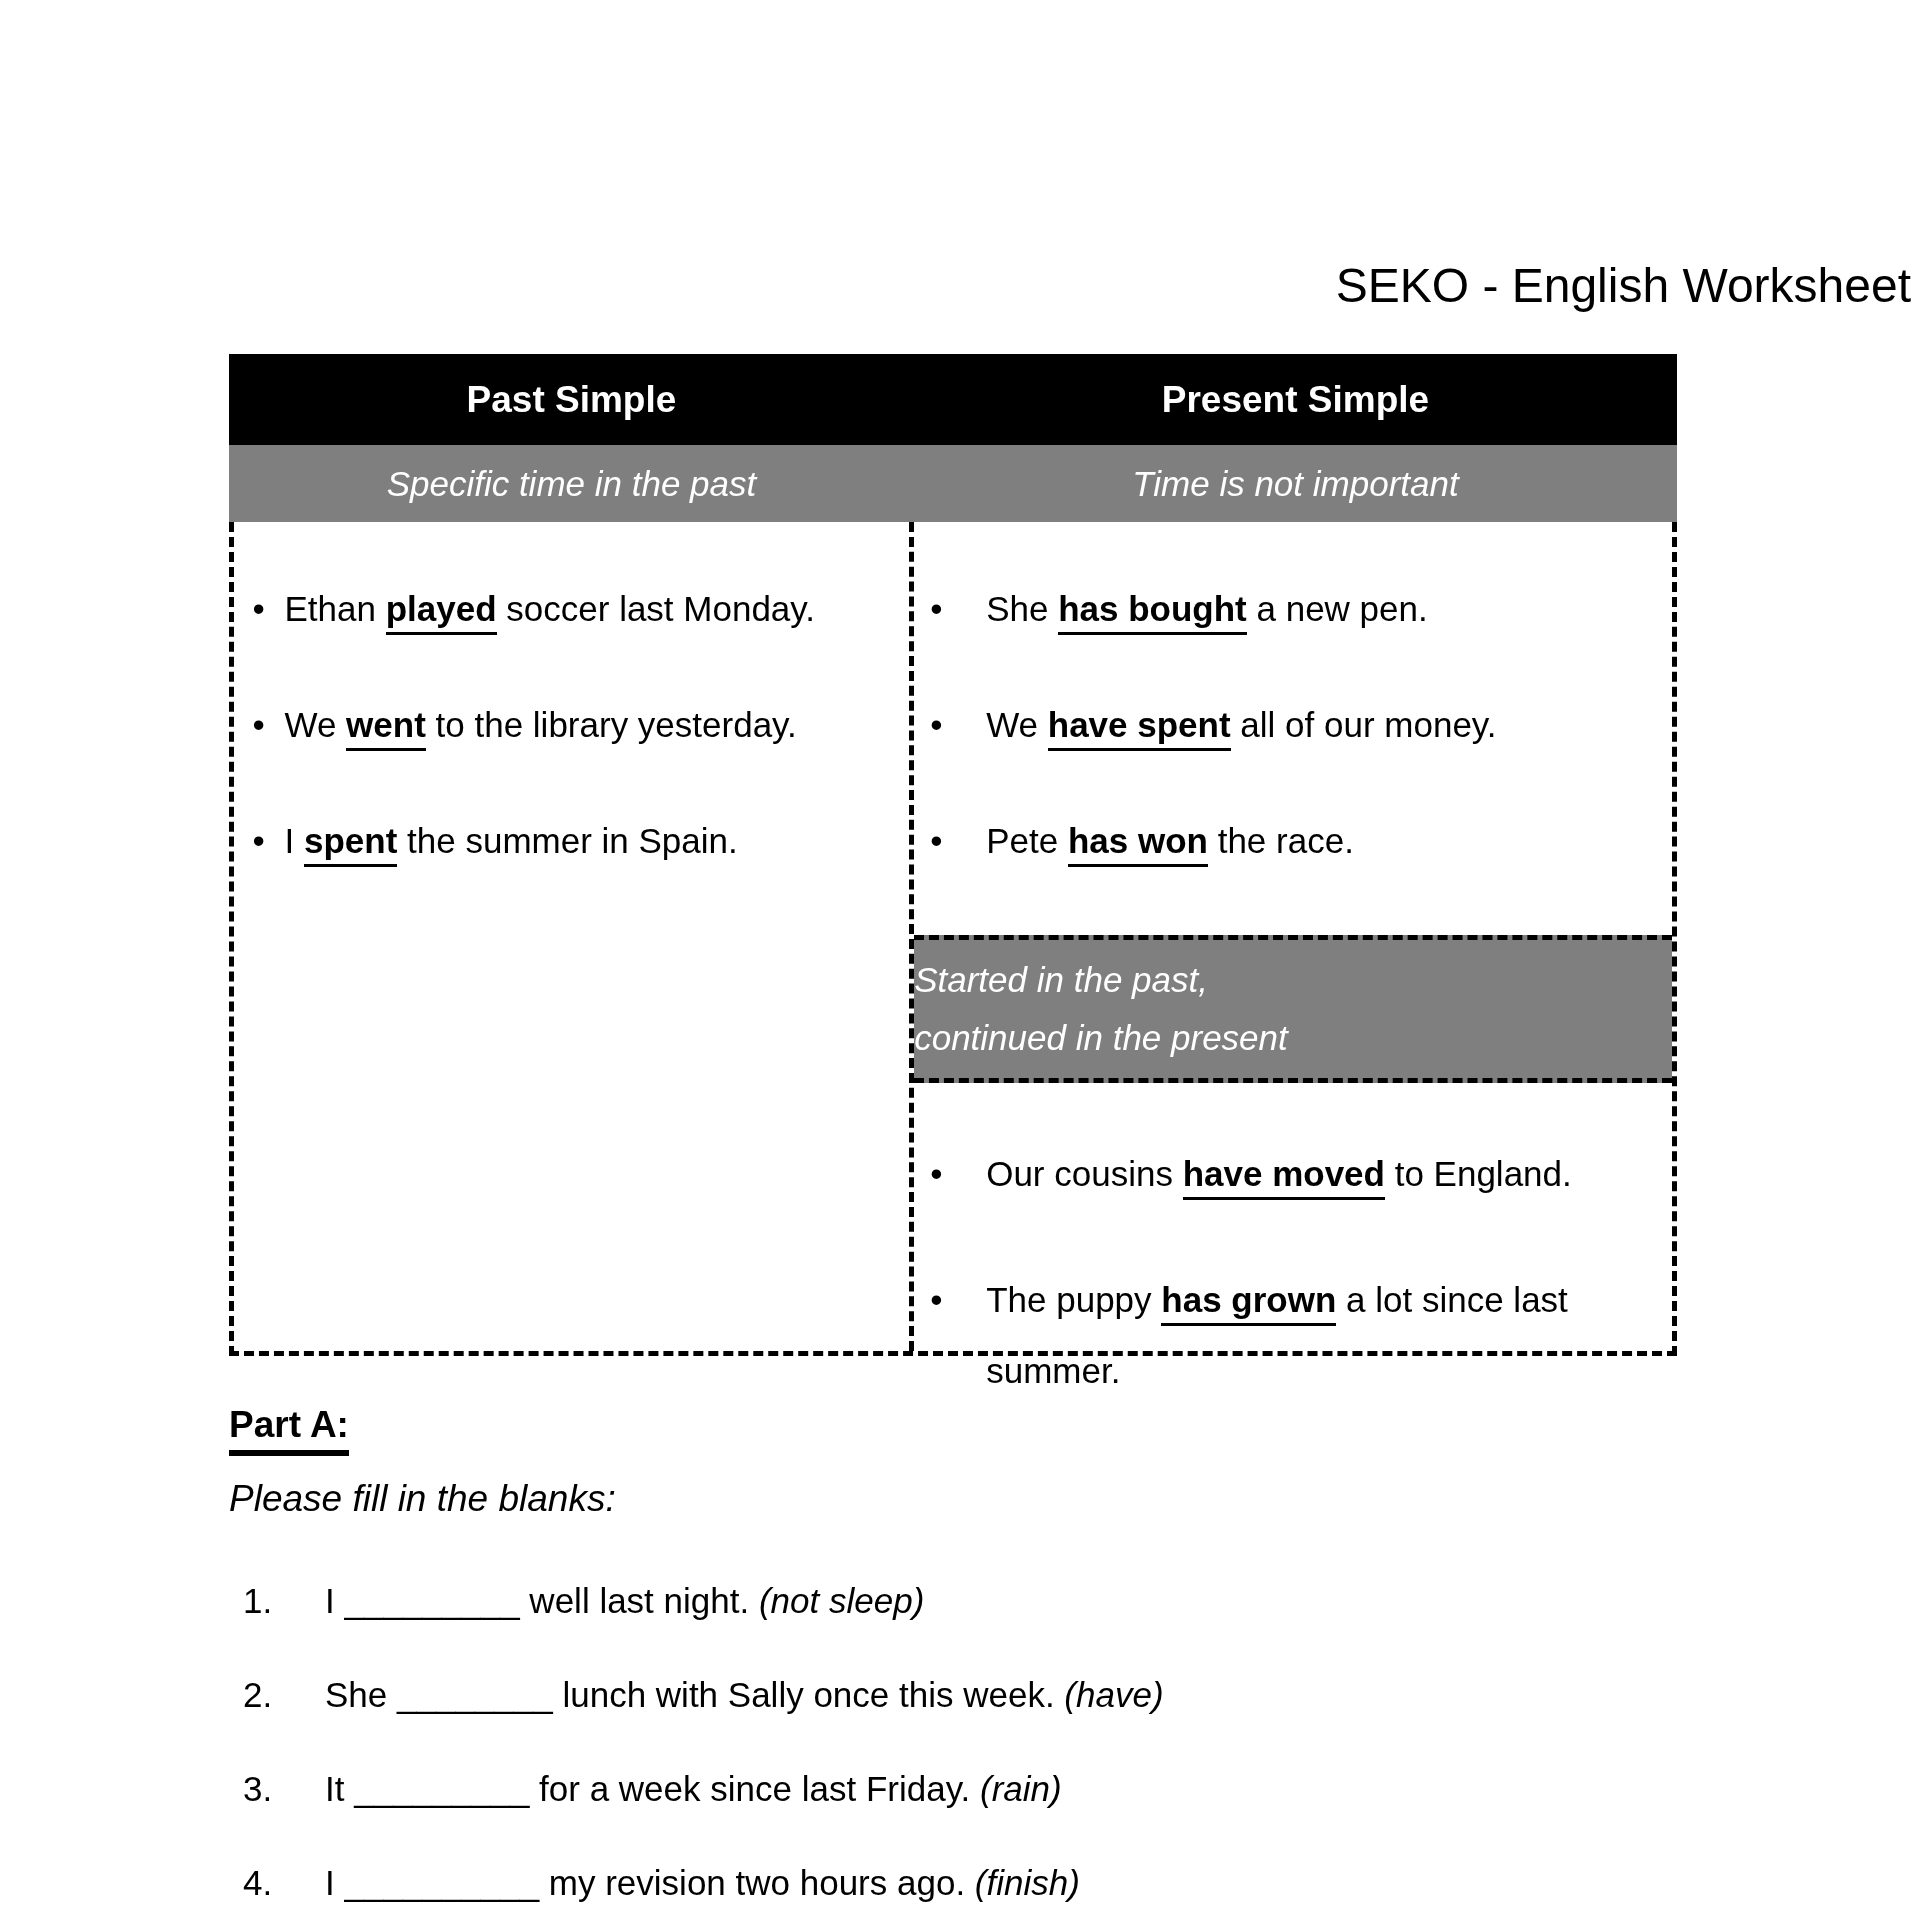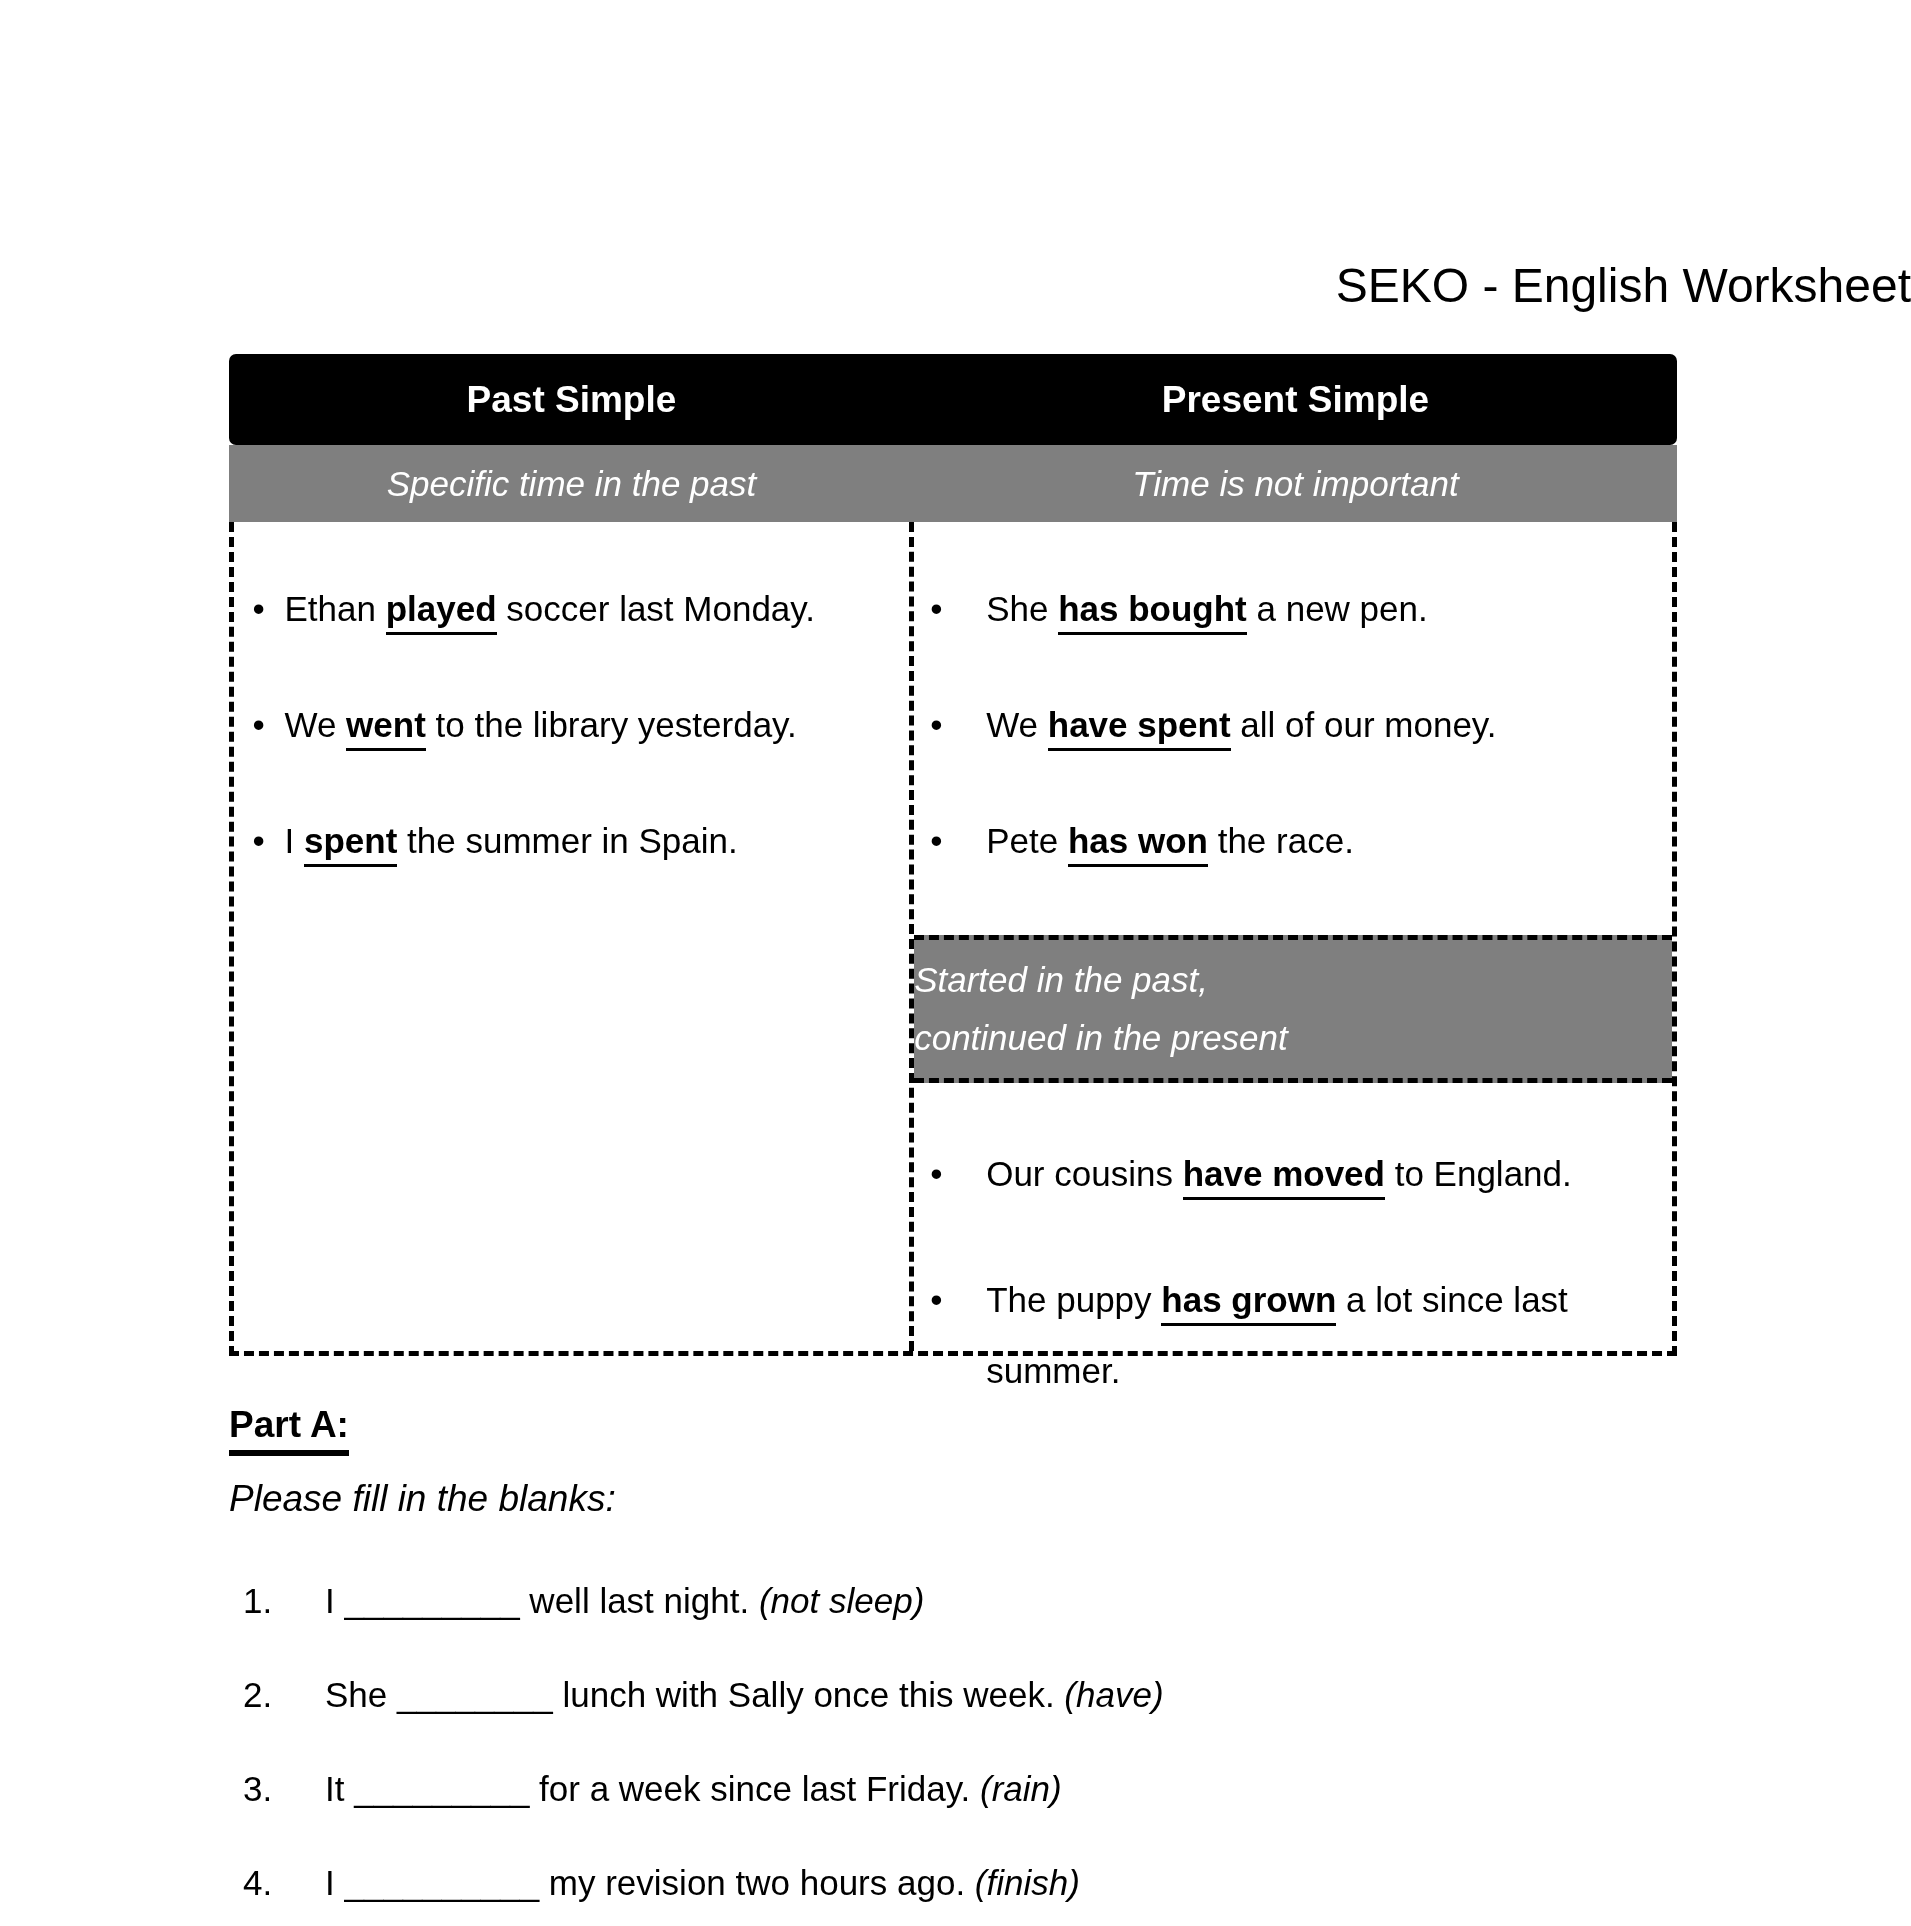--- a/index.html
+++ b/index.html
@@ -8,21 +8,21 @@
     color:#000; font-family:"Liberation Sans", sans-serif; overflow:hidden;
   }
 
   .title {
     position:absolute; top:225px; left:0; width:100%;
     text-align:right; font-size:48px; font-weight:normal; line-height:58px;
   }
 
   
   .tbl { position:absolute; left:229px; top:354px; width:1448px; }
-  .thead { display:flex; background:#000; color:#fff; height:91px; align-items:center;border-radius:7px; }
+  .thead { display:flex; background:#000; color:#fff; height:91px; align-items:center; }
   .thead .cell { text-align:center; font-size:37px; font-weight:bold; }
   .tsub { display:flex; background:#7f7f7f; color:#fff; height:77px; align-items:center; }
   .tsub .cell { text-align:center; font-size:35px; font-style:italic; }
   .cellL { width:47.3%; }
   .cellR { width:52.7%; }
 
   .tbody {
     display:flex; align-items:stretch; height:834px; box-sizing:border-box;
     border-left:5.4px dashed #000; border-right:5.4px dashed #000; border-bottom:5.4px dashed #000;
   }

